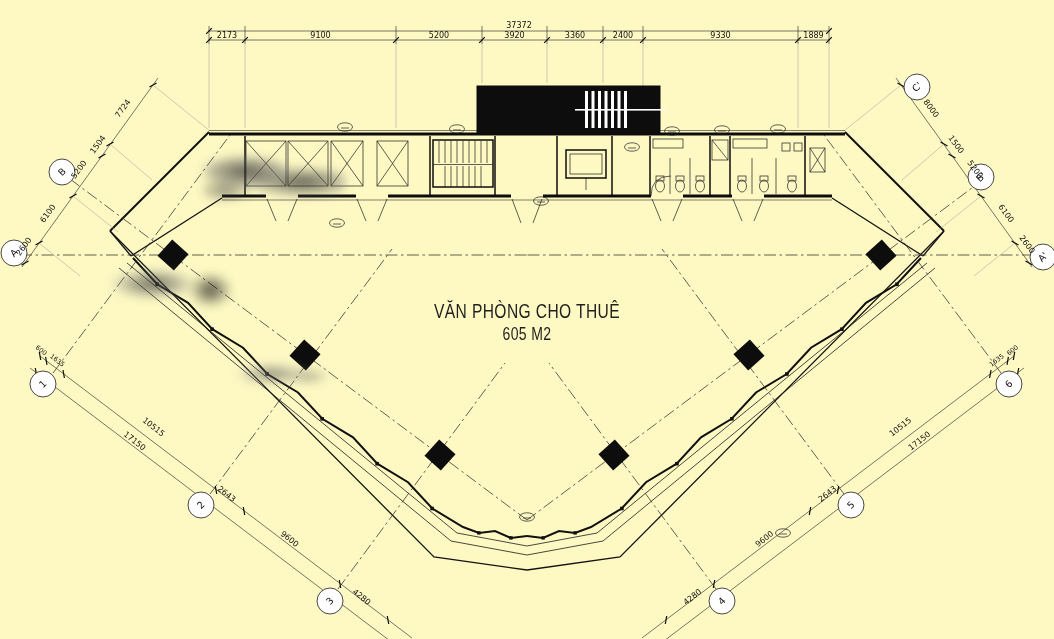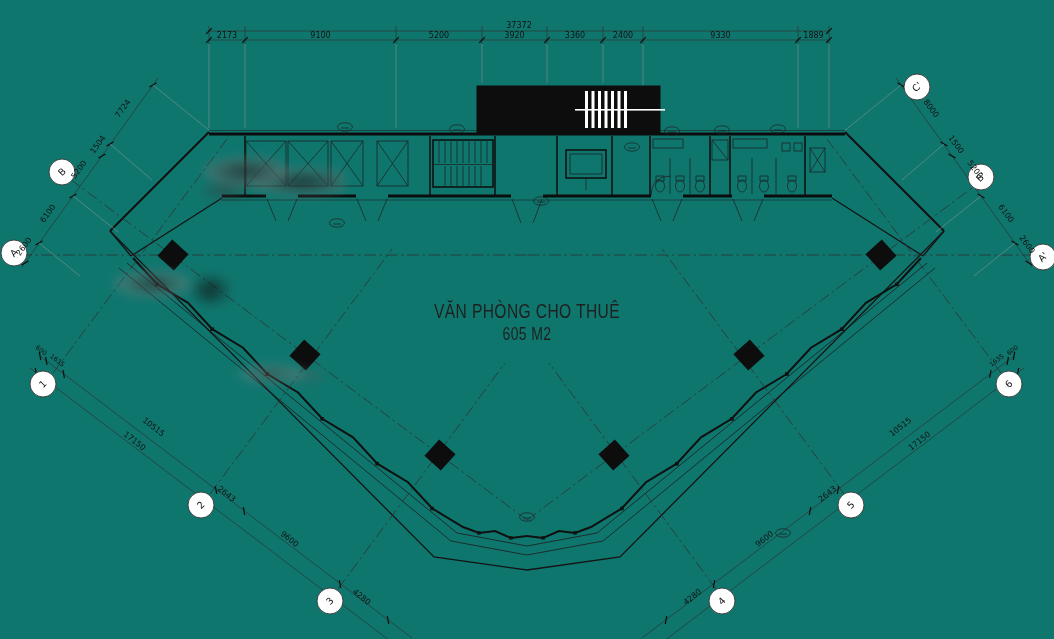--- a/index.html
+++ b/index.html
@@ -1,16 +1,16 @@
 <!DOCTYPE html>
 <html><head>
 <meta charset="utf-8">
 <style>
   html,body{margin:0;padding:0;background:#e8e8e8;}
-  #stage{position:relative;width:1054px;height:639px;background:#0f766e;overflow:hidden;
+  #stage{position:relative;width:1054px;height:639px;background:#fef9c3;overflow:hidden;
          font-family:"Liberation Sans",sans-serif;}
   svg{position:absolute;left:0;top:0;}
 
   
   .w05{stroke:#1c1c1c;stroke-width:.55;fill:none}
   .w08{stroke:#1c1c1c;stroke-width:.8;fill:none}
   .w12{stroke:#141414;stroke-width:1.3;fill:none}
   .w2{stroke:#101010;stroke-width:2;fill:none}
   .wall{stroke:#0c0c0c;stroke-width:3.2;fill:none}
   .part{stroke:#0c0c0c;stroke-width:1.5;fill:none}

